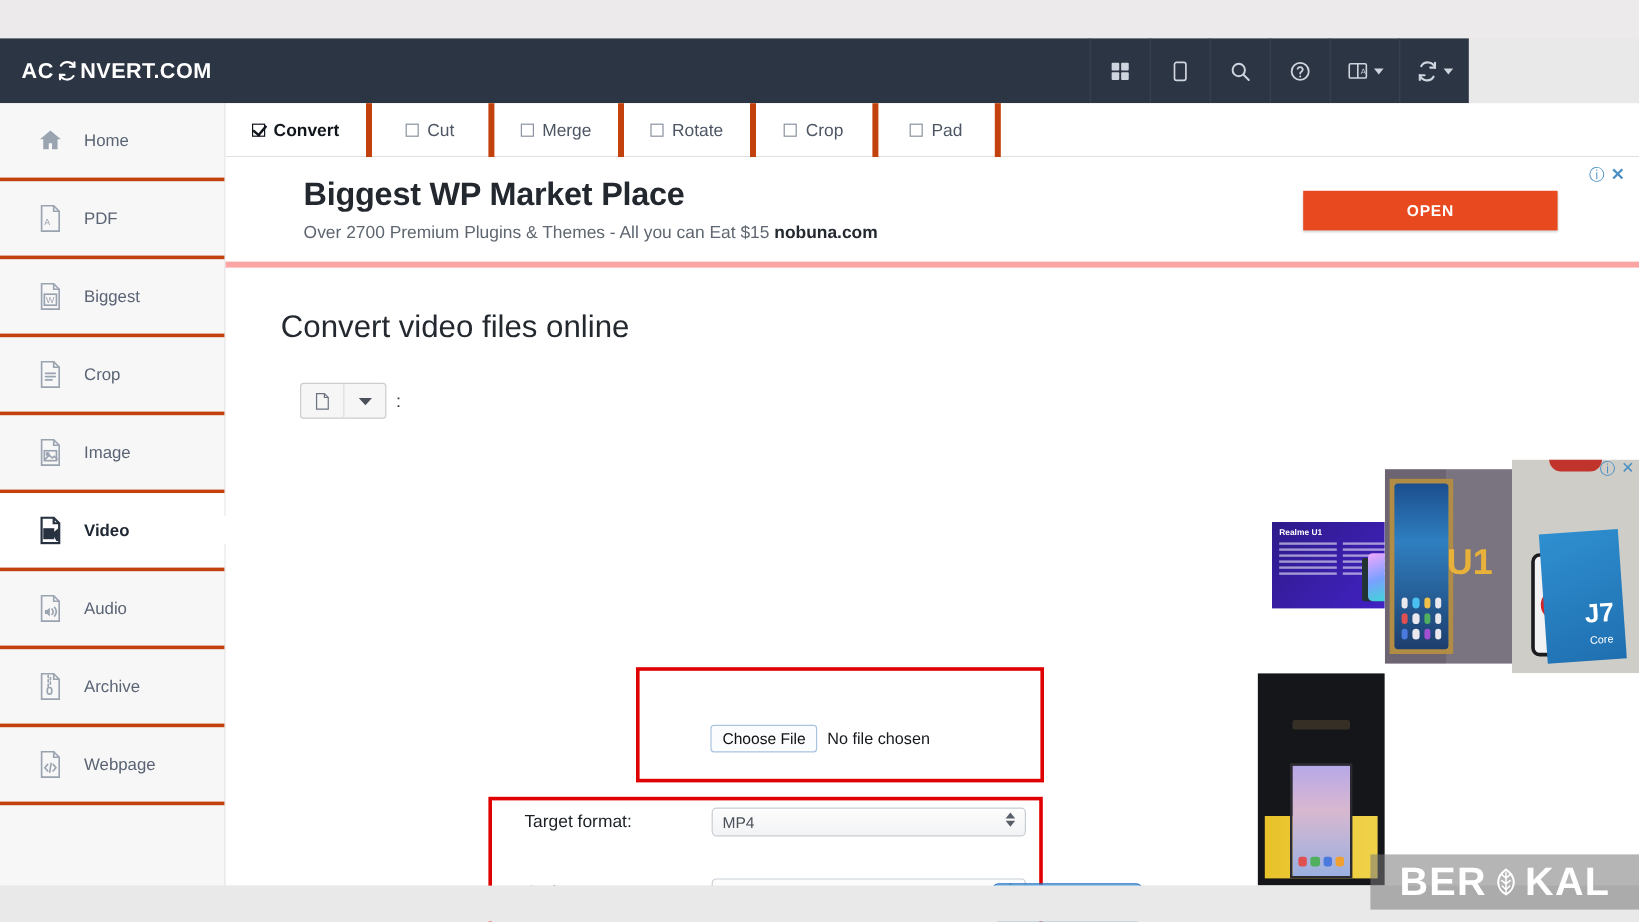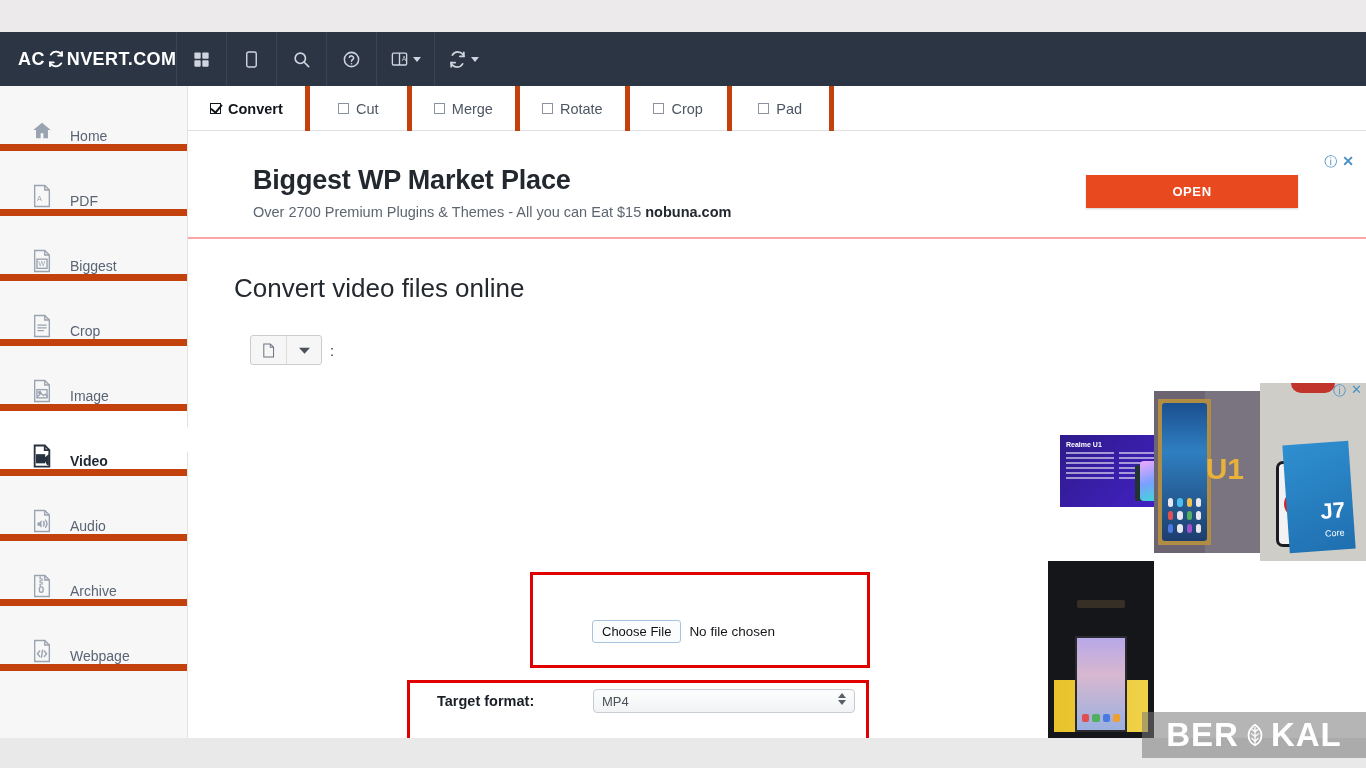--- a/index.html
+++ b/index.html
@@ -12,23 +12,23 @@
   .screen { position: relative; width: 1366px; height: 768px; background: #e9e9e9; }
 
   
   .chrome-strip {
     position: absolute; left: 0; top: 0; width: 1366px; height: 32px;
     background: #eceaea;
   }
 
   
   .site-header {
-    position: absolute; left: 0; top: 32px; width: 1366px; height: 54px;
+    position: absolute; left: 0; top: 32px; width: 1224px; height: 54px;
     background: #2c3543;
-    display: flex; align-items: center; 
+    display: flex; align-items: center; justify-content: space-between;
   }
   .brand {
     display: flex; align-items: center; gap: 0px;
     color: #fff; font-size: 18px; font-weight: bold; letter-spacing: .4px;
     padding-left: 18px;
   }
   .brand .logo-ico {
     display: inline-flex; align-items: center; justify-content: center;
     width: 20px; height: 20px; margin: 0 1px;
   }
@@ -47,23 +47,23 @@
   }
 
   
   .sidebar {
     position: absolute; left: 0; top: 86px; width: 188px; height: 652px;
     background: #f7f7f7;
     border-right: 1px solid #e2e2e2;
   }
   .side-item {
     position: relative;
-    height: 65px; display: flex; align-items: flex-end; gap: 16px;
+    height: 65px; display: flex; align-items: center; gap: 16px;
     padding-left: 30px;
-    border-bottom: 7px solid #c2410c;
+    border-bottom: 3px solid #c2410c;
     color: #5a6474; font-size: 14px;
   }
   .side-item:first-child { border-top: 0; }
   .side-item .s-ico { width: 24px; height: 26px; display: flex; align-items: center; justify-content: center; color: #9aa3b0; }
   .side-item.active { color: #1f2733; font-weight: bold; background: #fff; }
   .side-item.active .s-ico { color: #27313f; }
   .side-item.active::after {
     content: ""; position: absolute; right: -10px; top: 50%;
     margin-top: -10px; width: 18px; height: 18px;
     background: #fff; border-top: 1px solid #e2e2e2; border-right: 1px solid #e2e2e2;
@@ -92,22 +92,22 @@
   .tab.active .cb { border-color: #11161d; }
   .tab.active .cb::after {
     content: ""; position: absolute; left: 2px; top: -2px;
     width: 5px; height: 9px; border: solid #11161d;
     border-width: 0 2px 2px 0; transform: rotate(40deg);
   }
 
   
   .ad-top {
     position: relative; height: 92px; background: #fff;
-    border-bottom: 2px solid #fca5a5;
-    display: flex; align-items: center; margin-top: 16px;
+    border-bottom: 5px solid #fca5a5;
+    display: flex; align-items: center;
   }
   .ad-top .ad-txt { padding-left: 65px; }
   .ad-top .ad-h { font-size: 27px; font-weight: bold; color: #23282f; letter-spacing: -.2px; }
   .ad-top .ad-s { font-size: 14.5px; color: #5e6670; margin-top: 8px; }
   .ad-top .ad-s b { color: #23282f; font-weight: bold; }
   .ad-open {
     position: absolute; right: 68px; top: 28px;
     width: 212px; height: 33px; background: #e8491f;
     color: #fff; font-size: 13px; font-weight: bold; letter-spacing: .6px;
     display: flex; align-items: center; justify-content: center;
@@ -141,21 +141,21 @@
   .btn-choose {
     border: 1px solid #a9c4e0; background: #fbfcfd; border-radius: 3px;
     padding: 3px 9px; font-size: 13px; color: #111;
   }
 
   .hl-opts {
     position: absolute; left: 219px; top: 441px; width: 462px; height: 110px;
     border: 3px solid #e00000;
   }
   .opt-row { position: absolute; display: flex; align-items: center; }
-  .opt-row .lbl { font-size: 14.5px; font-weight: bold; color: #1b2027; }
+  .opt-row .lbl { font-size: 14.5px; font-weight: normal; color: #1b2027; }
   .sel {
     width: 262px; height: 24px; border: 1px solid #c8cdd3; border-radius: 4px;
     background: linear-gradient(#fdfdfd, #f2f3f5);
     display: flex; align-items: center; padding: 0 8px;
     font-size: 13px; color: #4b5159; position: relative;
   }
   .sel .steppers {
     position: absolute; right: 8px; top: 50%; margin-top: -8px;
     display: flex; flex-direction: column; gap: 2px; align-items: center;
   }

